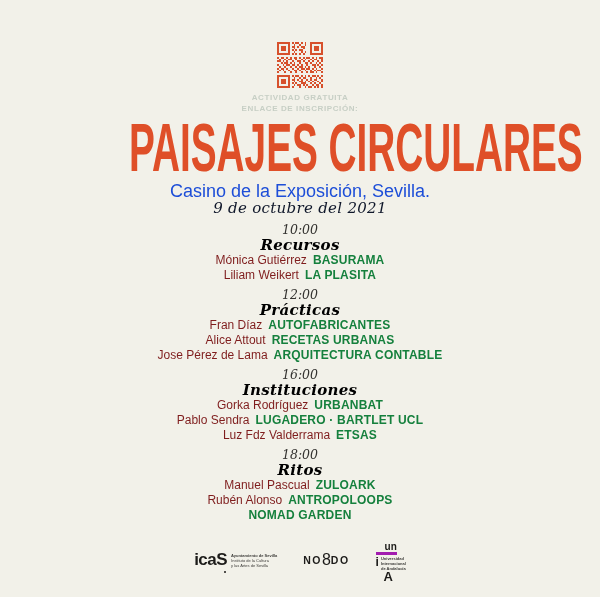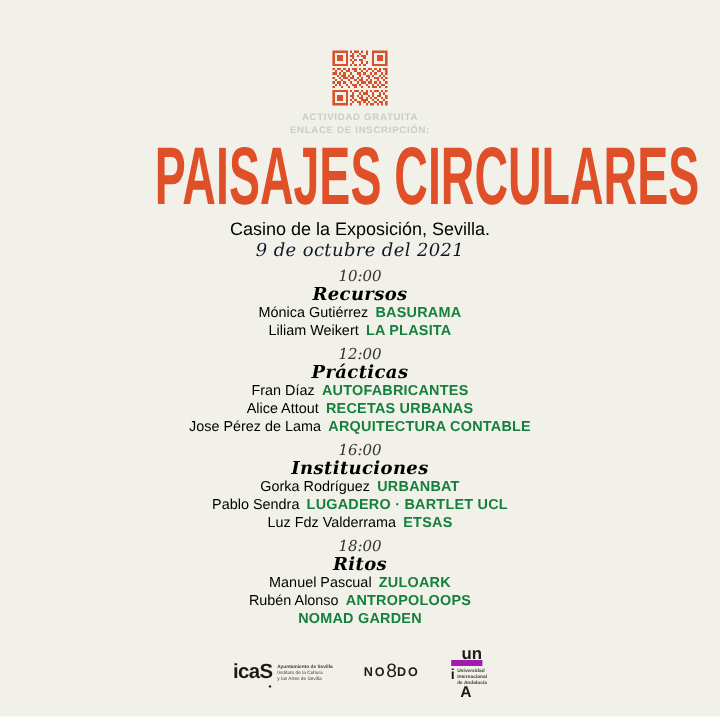--- a/index.html
+++ b/index.html
@@ -27,22 +27,22 @@
     height:62px;line-height:62px;
     font-size:68px;font-weight:bold;
     color:#df4f28;
     white-space:nowrap;
     transform:scaleX(0.57);
     transform-origin:50% 50%;
     letter-spacing:0px;
   }
   .venue{
     margin-top:6px;
-    font-size:15px;line-height:15px;
-    color:#000000;
+    font-size:18px;line-height:15px;
+    color:#1d4ed8;
   }
   .date{
     font-family:"DejaVu Serif", serif;
     font-style:italic;
     font-size:15px;line-height:19px;
     color:#0f172a;
     letter-spacing:.3px;
   }
   
   .session{margin-top:5px;}
@@ -53,21 +53,21 @@
     color:#33322f;
   }
   .heading{
     font-family:"DejaVu Serif", serif;
     font-style:italic;font-weight:bold;
     font-size:15px;line-height:16px;
     color:#000000;
     letter-spacing:.3px;
   }
   .row{font-size:12px;line-height:15px;color:#161616;}
-  .speaker{color:#000000;margin-right:6px;}
+  .speaker{color:#7f1d1d;margin-right:6px;}
   .speaker:empty{margin-right:0;}
   .org{font-weight:bold;color:#15803d;letter-spacing:.2px;}
   
   .footer{
     margin-top:14px;
     display:flex;align-items:center;justify-content:center;
     gap:26px;
     color:#1c1b19;
   }
   .icas{display:flex;align-items:center;gap:4px;justify-content:center;}
@@ -85,21 +85,21 @@
     font-size:4px;line-height:5px;
     color:#3c3b38;
   }
   .tiny-lines .b{font-weight:bold;}
   .nodo{
     font-weight:bold;font-size:10.5px;letter-spacing:1.5px;
     display:flex;align-items:center;
   }
   .nodo .eight{font-size:16px;font-weight:normal;letter-spacing:0;line-height:10px;}
   .unia{display:inline-block;text-align:left;line-height:1;}
-  .unia-top{font-weight:bold;font-size:14px;line-height:11px;padding-left:9px;border-bottom:5px solid #a21caf;display:inline-block;}
+  .unia-top{font-weight:bold;font-size:10px;line-height:11px;padding-left:9px;border-bottom:3px solid #a21caf;display:inline-block;}
   .unia-mid{display:flex;align-items:flex-start;gap:2px;margin-top:1px;}
   .unia-i{font-weight:bold;font-size:12px;line-height:12px;}
   .unia-bottom{font-weight:bold;font-size:13px;line-height:12px;padding-left:8px;}
 </style>
 </head>
 <body>
 
 <div class="poster">
 
   <svg class="qr" viewBox="0 0 25 25" shape-rendering="crispEdges" aria-hidden="true">

